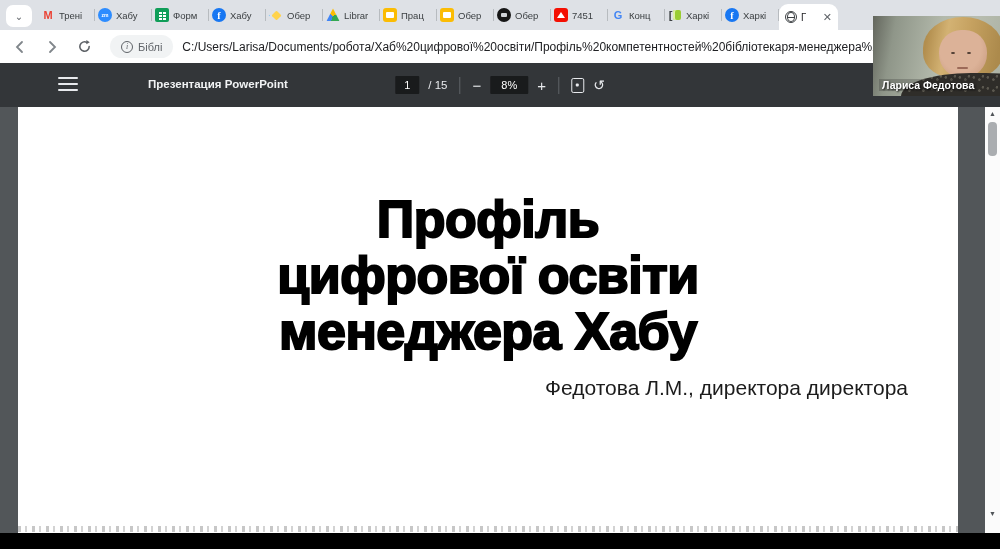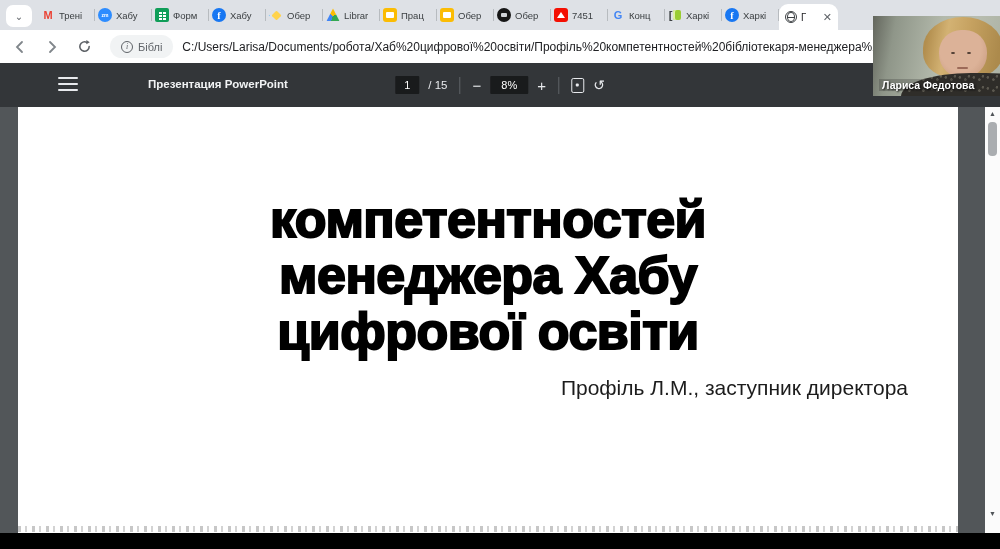--- a/index.html
+++ b/index.html
@@ -266,25 +266,25 @@
             <circle cx="2" cy="8" r="1.6" fill="#e8eaed"></circle>
             <circle cx="2" cy="14" r="1.6" fill="#e8eaed"></circle>
           </svg>
       </span>
     </div>
   </div>
 
   <div class="viewer">
     <div class="page">
       <div class="slide-title" id="slide-title">
-          <div>компетентностей</div>
+          <div>Профіль</div>
+          <div>цифрової освіти</div>
           <div>менеджера Хабу</div>
-          <div>цифрової освіти</div>
-        </div>
-      <div class="slide-author">Профіль Л.М., заступник директора</div>
+        </div>
+      <div class="slide-author">Федотова Л.М., директора директора</div>
       <div class="footer-remnant"></div>
     </div>
     <div class="scrollbar">
       <div class="sb-arrow sb-up">▲</div>
       <div class="sb-thumb"></div>
       <div class="sb-arrow sb-down">▼</div>
     </div>
   </div>
 
   <div class="black-bar"></div>

